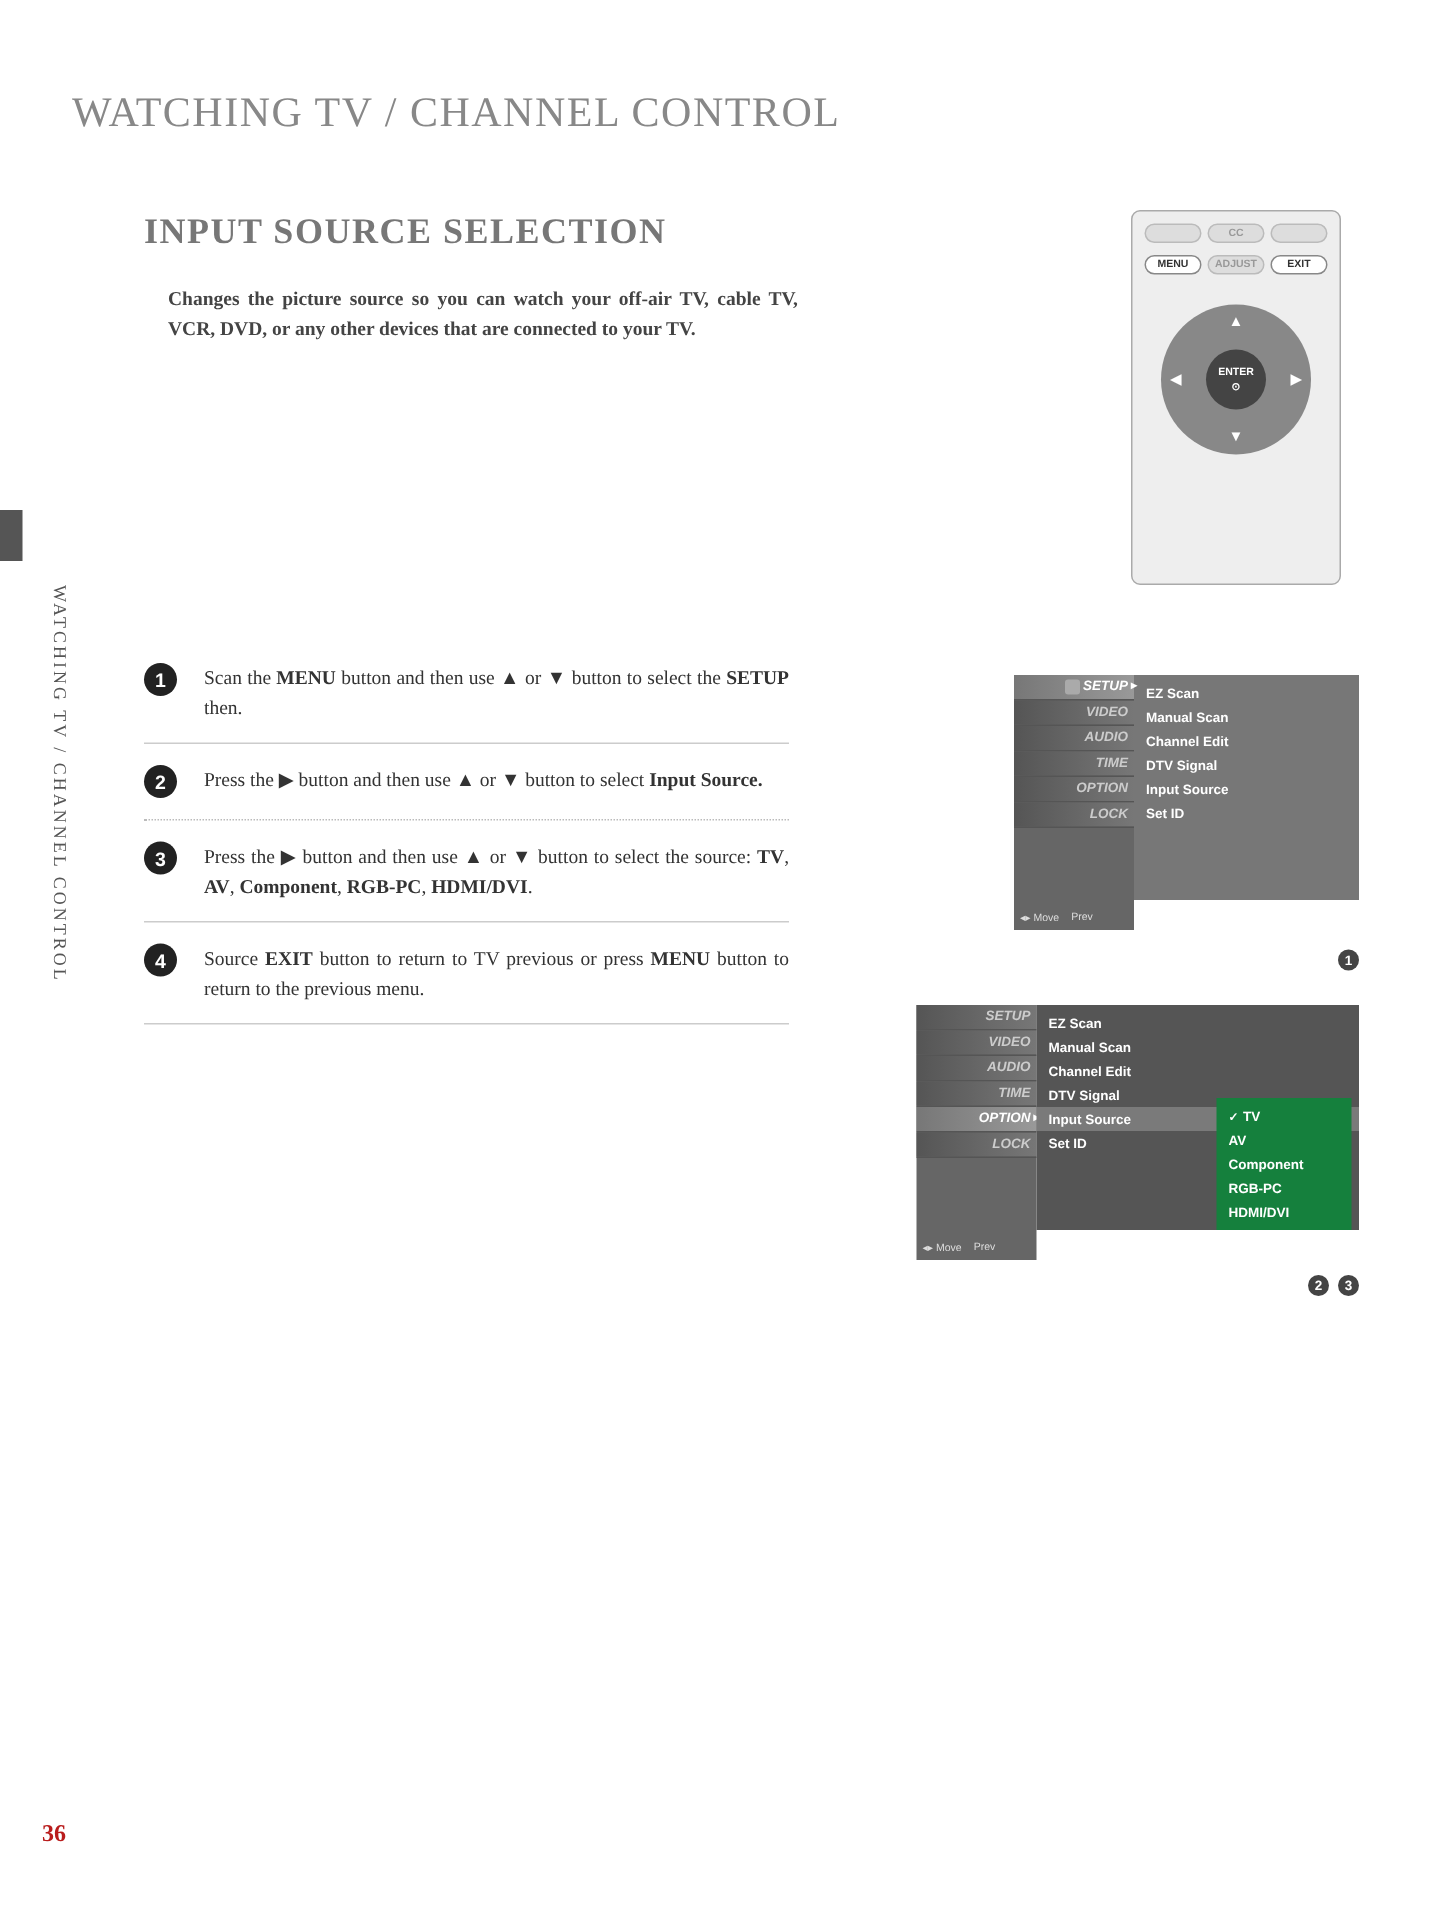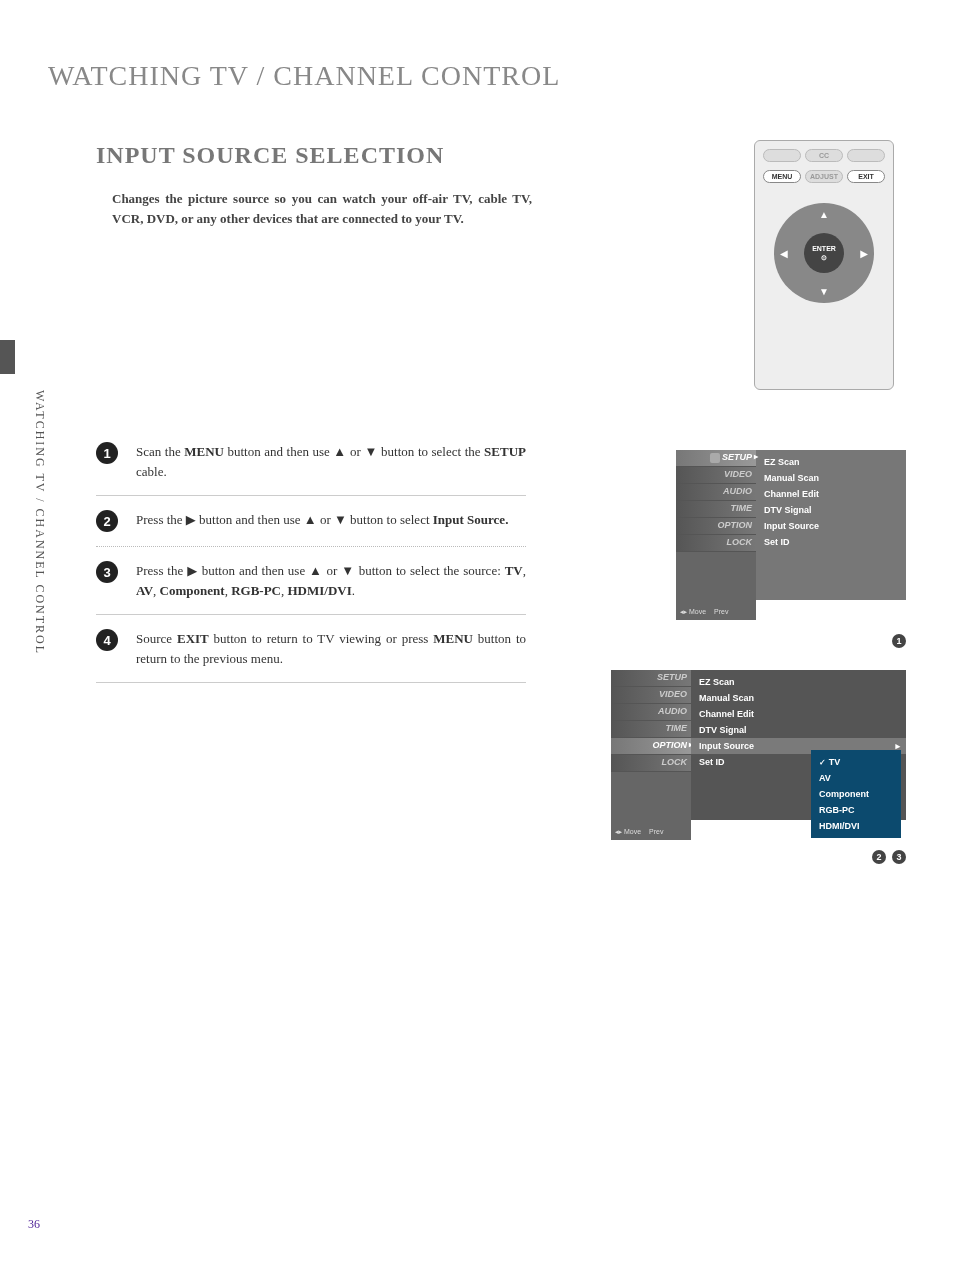--- a/index.html
+++ b/index.html
@@ -227,23 +227,23 @@
   }
   .osd-item.hl::after {
     content: "▸";
     position: absolute;
     right: 6px;
     font-style: normal;
   }
   .osd-sub {
     position: absolute;
     left: 200px;
-    top: 80px;
+    top: 62px;
     width: 90px;
-    background: #0c4a6e;
+    background: #15803d;
     padding: 4px 0;
   }
   .osd-sub-item {
     padding: 3px 8px;
     font-size: 9px;
     font-weight: bold;
     color: #fff;
   }
   .osd-sub-item .check { margin-right: 3px; font-size: 8px; }
   .callout {
@@ -258,23 +258,23 @@
     display: inline-flex;
     align-items: center;
     justify-content: center;
   }
   .callouts1 { position: absolute; right: 48px; top: 630px; }
   .callouts2 { position: absolute; right: 48px; top: 850px; display: flex; gap: 6px; }
   .page-num {
     position: absolute;
     bottom: 40px;
     left: 28px;
-    font-size: 12px;
-    font-weight: normal;
-    color: #4c1d95;
+    font-size: 16px;
+    font-weight: bold;
+    color: #b91c1c;
     font-family: Georgia, serif;
   }
   .tab-icon {
     display: inline-block;
     width: 10px; height: 10px;
     background: #aaa;
     border-radius: 2px;
     vertical-align: middle;
     margin-right: 2px;
   }
@@ -311,39 +311,39 @@
         <span>ENTER</span>
         <span>⊙</span>
       </div>
     </div>
   </div>
 
   <div class="steps">
     <div class="step">
       <div class="step-bullet">1</div>
       <div class="step-text">
-        <span>Scan the </span><b>MENU</b><span> button and then use  ▲  or  ▼  button to select the </span><b>SETUP</b><span> cable.</span>
+        <span>Scan the </span><b>MENU</b><span> button and then use  ▲  or  ▼  button to select the </span><b>SETUP</b><span> then.</span>
       </div>
     </div>
     <div class="step">
       <div class="step-bullet">2</div>
       <div class="step-text">
         <span>Press the  ▶  button and then use  ▲  or  ▼  button to select </span><b>Input Source.</b>
       </div>
     </div>
     <div class="step">
       <div class="step-bullet">3</div>
       <div class="step-text">
         <span>Press the  ▶  button and then use  ▲  or  ▼  button to select the source: </span><b>TV</b><span>, </span><b>AV</b><span>, </span><b>Component</b><span>, </span><b>RGB-PC</b><span>, </span><b>HDMI/DVI</b><span>.</span>
       </div>
     </div>
     <div class="step">
       <div class="step-bullet">4</div>
       <div class="step-text">
-        <span>Source </span><b>EXIT</b><span> button to return to TV viewing or press </span><b>MENU</b><span> button to return to the previous menu.</span>
+        <span>Source </span><b>EXIT</b><span> button to return to TV previous or press </span><b>MENU</b><span> button to return to the previous menu.</span>
       </div>
     </div>
   </div>
 
   <div class="osd osd1">
     <div class="osd-tabs">
       <div class="osd-tab sel"><span class="tab-icon"></span><span>SETUP</span></div>
       <div class="osd-tab">VIDEO</div>
       <div class="osd-tab">AUDIO</div>
       <div class="osd-tab">TIME</div>

